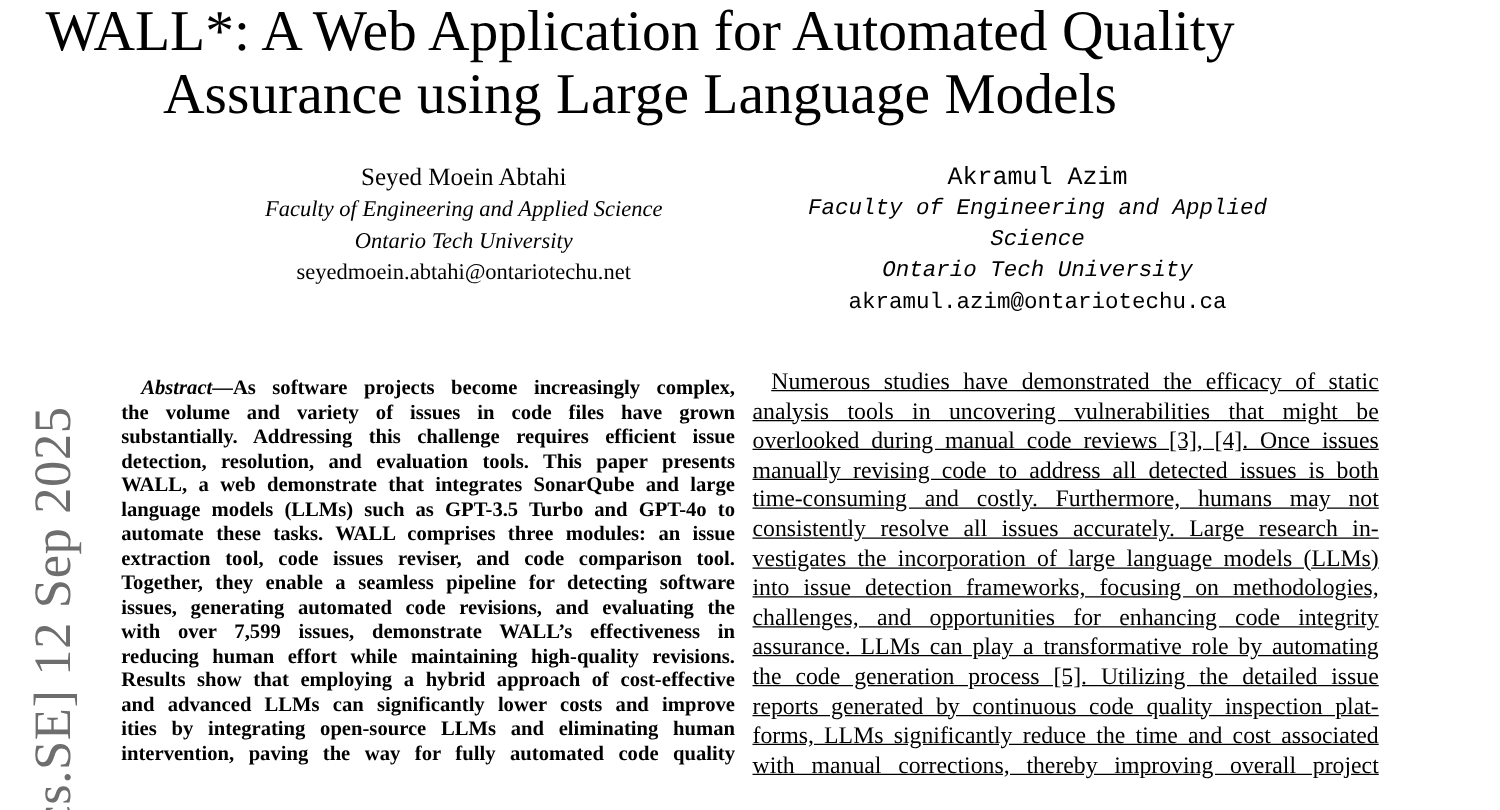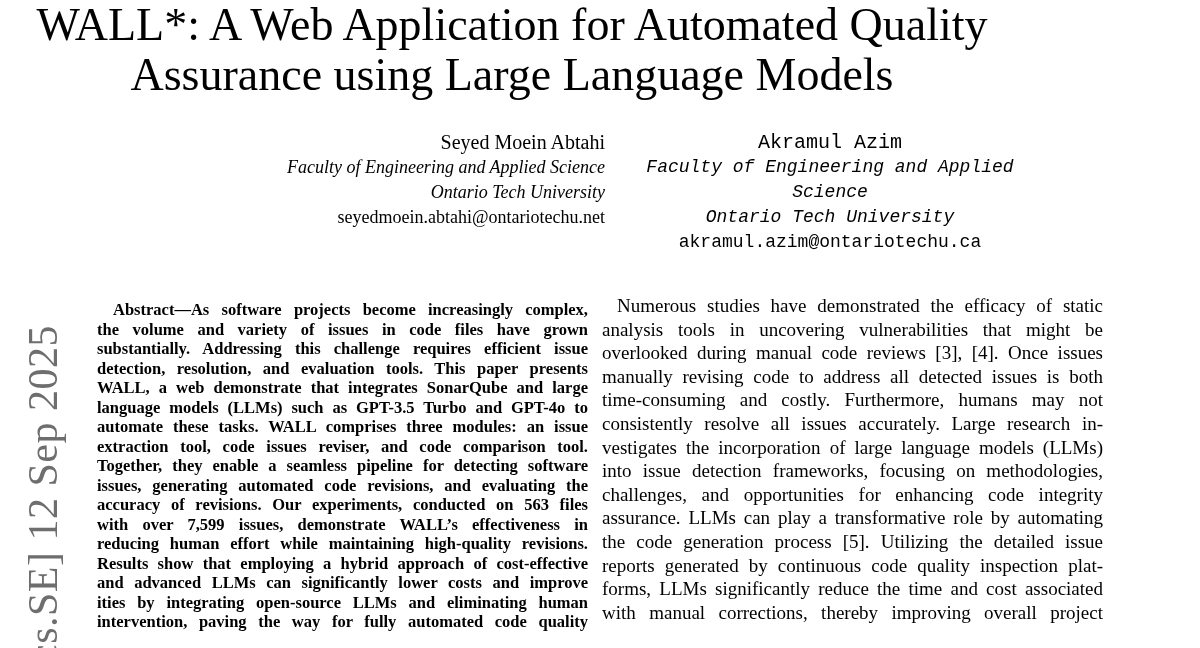--- a/index.html
+++ b/index.html
@@ -34,21 +34,21 @@
     line-height: 50px;
     text-align: center;
   }
   .title-line { display: block; }
   .author {
     position: absolute;
     top: 130px;
     width: 440px;
     text-align: center;
   }
-  .author-1 { left: 165px; text-align: right; }
+  .author-1 { left: 151px; }
   .author-2 { left: 610px; font-family: Liberation Mono, monospace; }
   .author-name  { font-size: 20px; line-height: 25px; }
   .author-affil { font-size: 18px; line-height: 25px; font-style: italic; }
   .author-email { font-size: 18px; line-height: 25px; }
   .col {
     position: absolute;
   }
   .col-left {
     left: 97px;
     top: 300px;
@@ -56,28 +56,29 @@
     font-size: 16.5px;
     line-height: 19.5px;
     font-weight: bold;
   }
   .col-right {
     left: 602px;
     top: 294px;
     width: 501px;
     font-size: 19px;
     line-height: 23.6px;
+    text-decoration: underline;
   }
   .tline {
     text-align: justify;
     text-align-last: justify;
     white-space: normal;
   }
   .abstract-first { padding-left: 16px; }
-  .abstract-lead { }
+  .abstract-lead { font-style: italic; }
   .col-right [data-bind-lines] .tline:first-child { padding-left: 15px; }
 </style>
 </head>
 <body>
 
 <div class="page">
 
   <div class="arxiv-stamp" data-bind="arxiv_stamp.text" style="color: rgb(110, 110, 110);">cs.SE] 12 Sep 2025</div>
 
   <h1 class="title">
@@ -106,21 +107,20 @@
     <div data-bind-lines="abstract.lines">
         <div class="tline">the volume and variety of issues in code files have grown</div>
         <div class="tline">substantially. Addressing this challenge requires efficient issue</div>
         <div class="tline">detection, resolution, and evaluation tools. This paper presents</div>
         <div class="tline">WALL, a web demonstrate that integrates SonarQube and large</div>
         <div class="tline">language models (LLMs) such as GPT-3.5 Turbo and GPT-4o to</div>
         <div class="tline">automate these tasks. WALL comprises three modules: an issue</div>
         <div class="tline">extraction tool, code issues reviser, and code comparison tool.</div>
         <div class="tline">Together, they enable a seamless pipeline for detecting software</div>
         <div class="tline">issues, generating automated code revisions, and evaluating the</div>
-        <div class="tline">accuracy of revisions. Our experiments, conducted on 563 files</div>
         <div class="tline">with over 7,599 issues, demonstrate WALL’s effectiveness in</div>
         <div class="tline">reducing human effort while maintaining high-quality revisions.</div>
         <div class="tline">Results show that employing a hybrid approach of cost-effective</div>
         <div class="tline">and advanced LLMs can significantly lower costs and improve</div>
         <div class="tline">ities by integrating open-source LLMs and eliminating human</div>
         <div class="tline">intervention, paving the way for fully automated code quality</div>
       </div>
   </div>
 
   <div class="col col-right">

